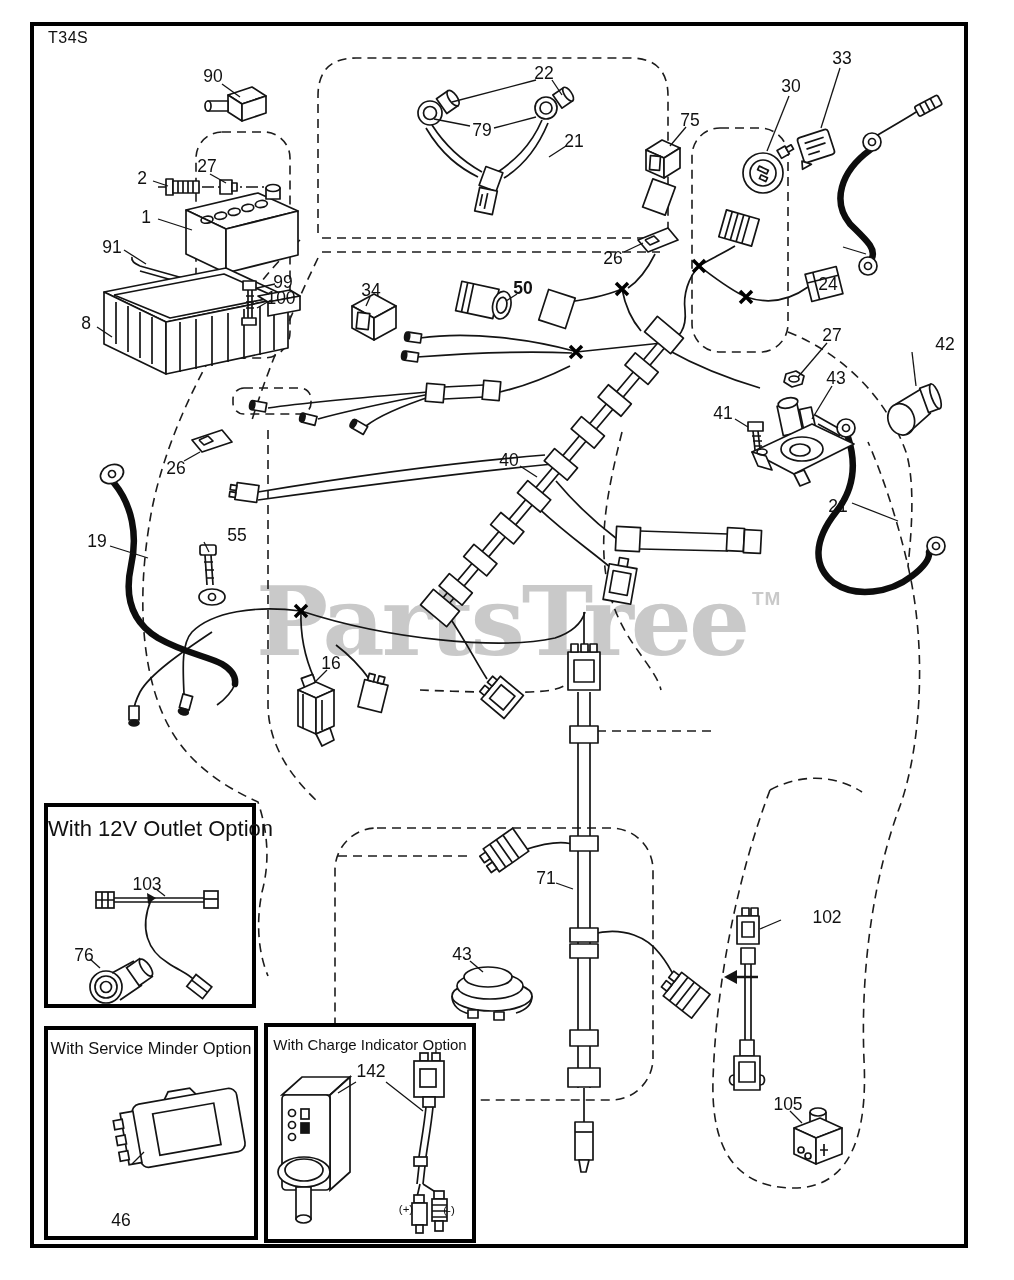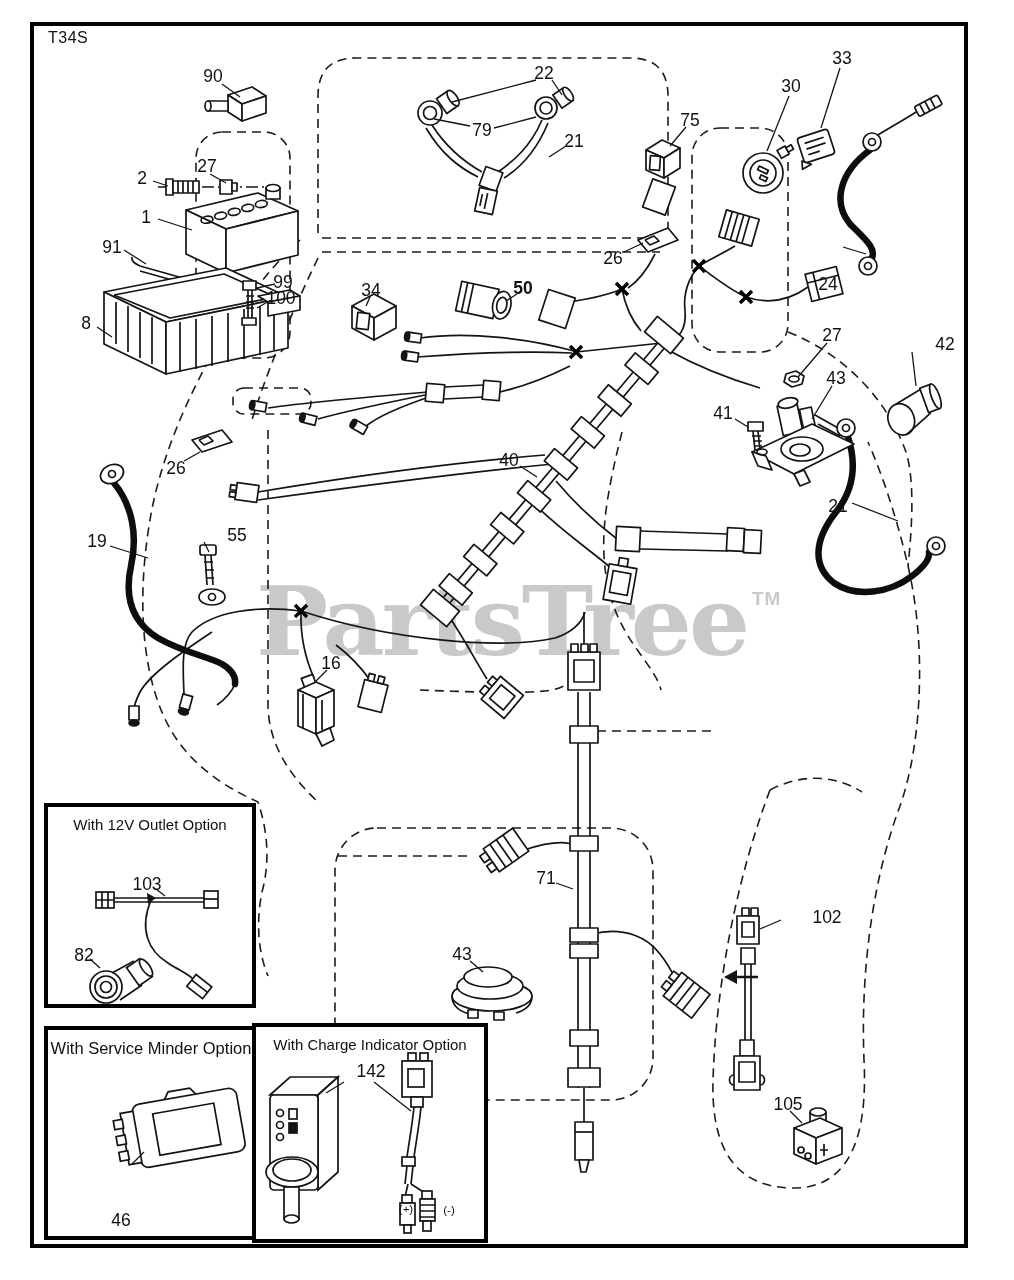--- a/index.html
+++ b/index.html
@@ -7,24 +7,24 @@
         font-family:"Liberation Sans",sans-serif;color:#111;}
   .frame{position:absolute;left:30px;top:22px;width:930px;height:1218px;border:4px solid #000;z-index:2;}
   .model-title{position:absolute;left:48px;top:29px;font-size:16px;letter-spacing:.5px;z-index:4;}
   .watermark{position:absolute;left:256px;top:572px;z-index:1;color:#c9c9c9;display:flex;align-items:flex-start;}
   .wm-text{font-family:"DejaVu Serif",serif;font-weight:bold;font-size:96px;line-height:1.05;letter-spacing:-3px;}
   .wm-tm{font-size:19px;font-weight:bold;margin-left:5px;margin-top:16px;letter-spacing:1px;}
   svg.art{position:absolute;left:0;top:0;z-index:2;}
   .obox{position:absolute;background:#fff;border:4px solid #000;z-index:3;box-sizing:border-box;}
   .obox-title{text-align:center;padding-top:9px;white-space:nowrap;}
   #obox1{left:44px;top:803px;width:212px;height:205px;}
-  #obox1 .obox-title{font-size:15px;}
+  #obox1 .obox-title{font-size:22px;}
   #obox2{left:44px;top:1026px;width:214px;height:214px;}
   #obox2 .obox-title{font-size:16.5px;}
-  #obox3{left:252px;top:1023px;width:236px;height:220px;}
+  #obox3{left:264px;top:1023px;width:212px;height:220px;}
   #obox3 .obox-title{font-size:15px;}
   .obox svg{position:absolute;left:0;top:0;}
   .callout{position:absolute;transform:translate(-50%,-50%);font-size:17.5px;z-index:4;white-space:nowrap;}
   .callout.bold{font-weight:700;}
   .polarity{position:absolute;transform:translate(-50%,-50%);font-size:11.5px;z-index:4;}
 </style>
 </head>
 <body>
 
 <div class="page">
@@ -603,21 +603,21 @@
       <div class="callout" style="left: 913px; top: 344px; margin-left: 32px;">42</div>
       <div class="callout" style="left: 836px; top: 378px;">43</div>
       <div class="callout" style="left: 723px; top: 413px;">41</div>
       <div class="callout" style="left: 838px; top: 506px;">21</div>
       <div class="callout" style="left: 509px; top: 460px;">40</div>
       <div class="callout" style="left: 176px; top: 468px;">26</div>
       <div class="callout" style="left: 97px; top: 541px;">19</div>
       <div class="callout" style="left: 203px; top: 535px; margin-left: 34px;">55</div>
       <div class="callout" style="left: 331px; top: 663px;">16</div>
       <div class="callout" style="left: 147px; top: 884px;">103</div>
-      <div class="callout" style="left: 84px; top: 955px;">82</div>
+      <div class="callout" style="left: 84px; top: 955px;">76</div>
       <div class="callout" style="left: 121px; top: 1220px;">46</div>
       <div class="callout" style="left: 371px; top: 1071px;">142</div>
       <div class="callout" style="left: 462px; top: 954px;">43</div>
       <div class="callout" style="left: 546px; top: 878px;">71</div>
       <div class="callout" style="left: 797px; top: 917px; margin-left: 30px;">102</div>
       <div class="callout" style="left: 788px; top: 1104px;">105</div>
     </div>
 
   <div class="polarity" style="left:406px;top:1209px;">(+)</div>
   <div class="polarity" style="left:449px;top:1210px;">(-)</div>

